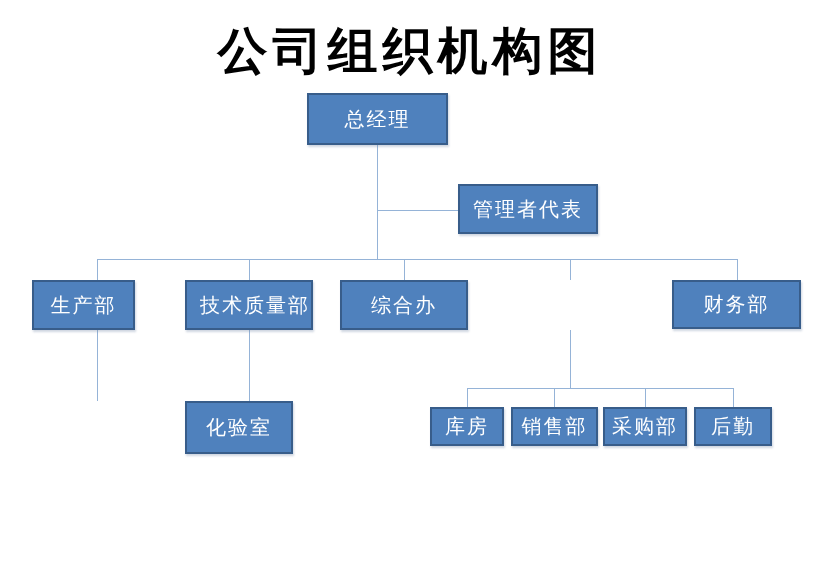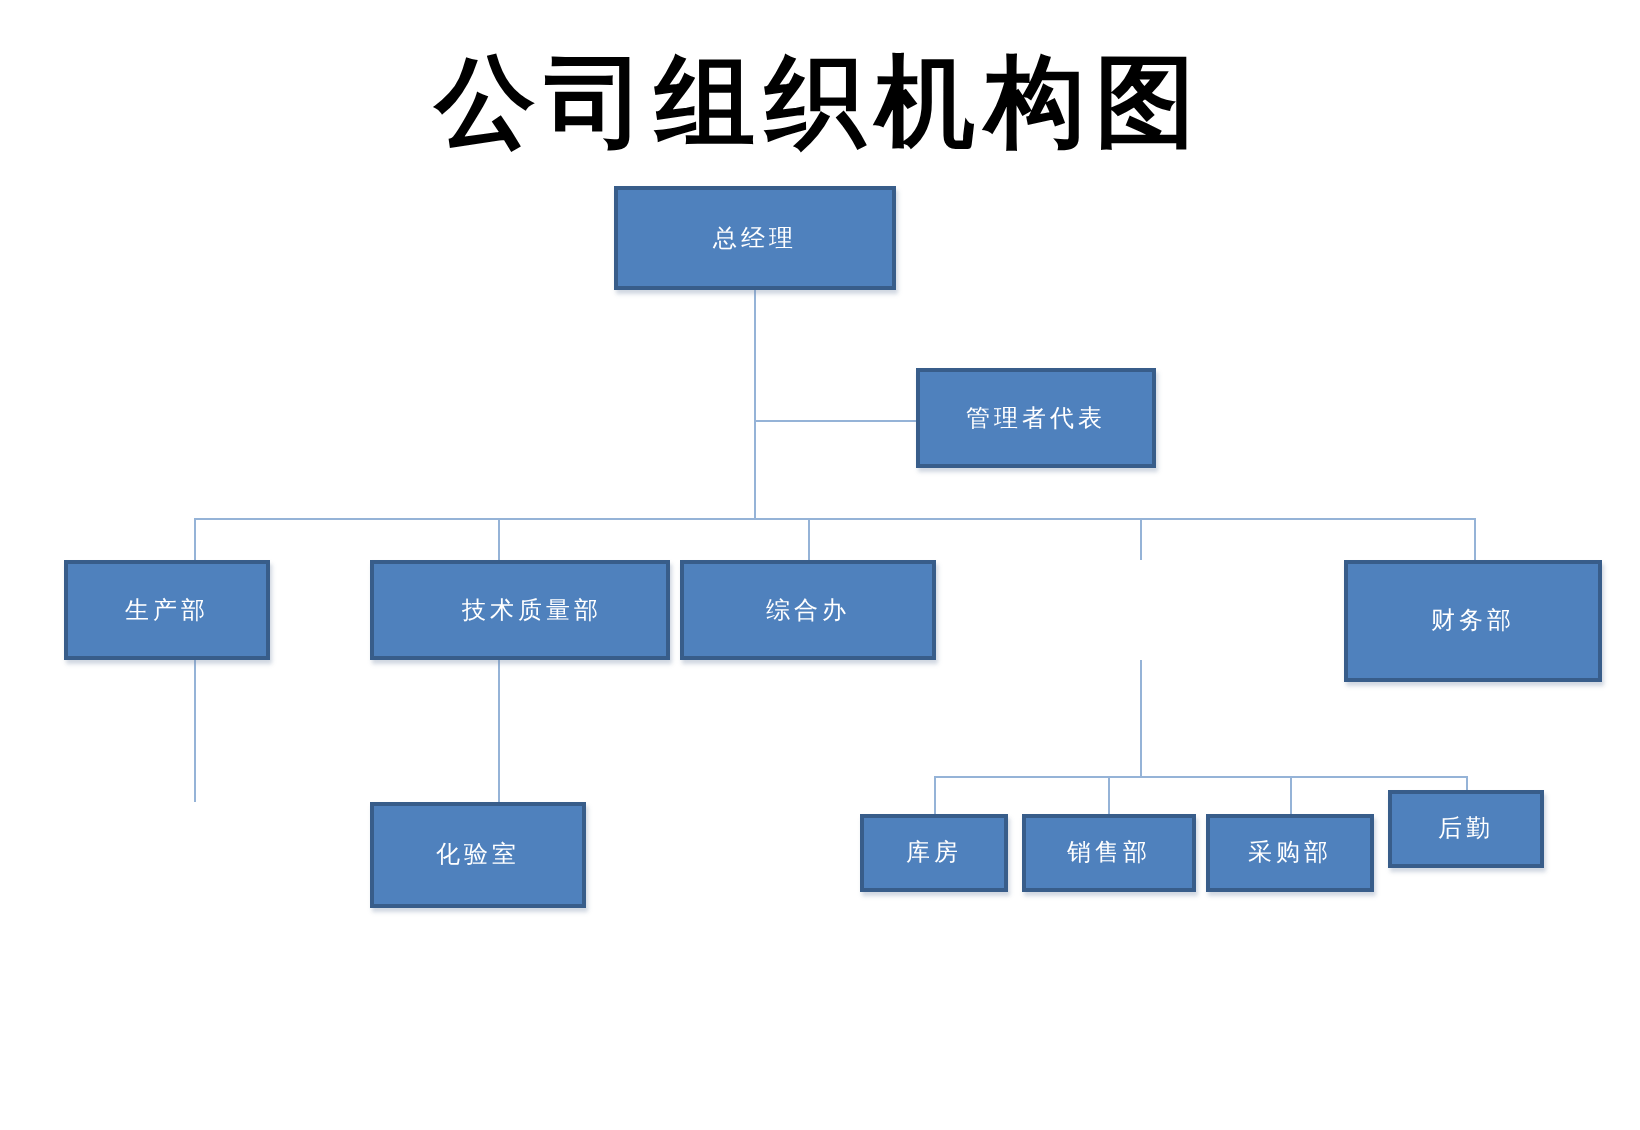--- a/index.html
+++ b/index.html
@@ -27,21 +27,21 @@
     color:var(--title-text);
     margin:0;
   }
   .node{
     position:absolute;
     background:var(--box-fill);
     border:2px solid var(--box-border);
     box-sizing:border-box;
     color:var(--node-text);
     display:flex;align-items:center;justify-content:center;
-    font-size:12px;
+    font-size:20px;
     letter-spacing:2px;
     box-shadow:1px 2px 2px rgba(120,140,170,0.35);
   }
   .line{position:absolute;background:var(--connector);}
   .line.v{width:1px;}
   .line.h{height:1px;}
 </style>
 </head>
 <body>
 
@@ -61,27 +61,27 @@
   <div class="line v" style="left:249px;top:330px;height:71px;"></div>
   <div class="line v" style="left:570px;top:330px;height:58px;"></div>
   <div class="line h" style="left:467px;top:388px;width:266px;"></div>
   <div class="line v" style="left:467px;top:388px;height:19px;"></div>
   <div class="line v" style="left:554px;top:388px;height:19px;"></div>
   <div class="line v" style="left:645px;top:388px;height:19px;"></div>
   <div class="line v" style="left:733px;top:388px;height:19px;"></div>
 
   <div class="node" style="left:307px;top:93px;width:141px;height:52px;">总经理</div>
 
-  <div class="node" style="left:458px;top:184px;width:120px;height:50px;">管理者代表</div>
+  <div class="node" style="left:458px;top:184px;width:140px;height:50px;">管理者代表</div>
 
   <div class="node" style="left:32px;top:280px;width:103px;height:50px;">生产部</div>
-  <div class="node" style="left:185px;top:280px;width:150px;height:50px;padding-left:12px;">技术质量部</div>
+  <div class="node" style="left:185px;top:280px;width:128px;height:50px;padding-left:12px;">技术质量部</div>
   <div class="node" style="left:340px;top:280px;width:128px;height:50px;">综合办</div>
-  <div class="node" style="left:672px;top:280px;width:129px;height:61px;">财务部</div>
+  <div class="node" style="left:672px;top:280px;width:129px;height:49px;">财务部</div>
 
   <div class="node" style="left:185px;top:401px;width:108px;height:53px;">化验室</div>
 
   <div class="node" style="left:430px;top:407px;width:74px;height:39px;">库房</div>
   <div class="node" style="left:511px;top:407px;width:87px;height:39px;">销售部</div>
   <div class="node" style="left:603px;top:407px;width:84px;height:39px;">采购部</div>
-  <div class="node" style="left:694px;top:395px;width:78px;height:39px;">后勤</div>
+  <div class="node" style="left:694px;top:407px;width:78px;height:39px;">后勤</div>
 
 </div>
 
 </body></html>

